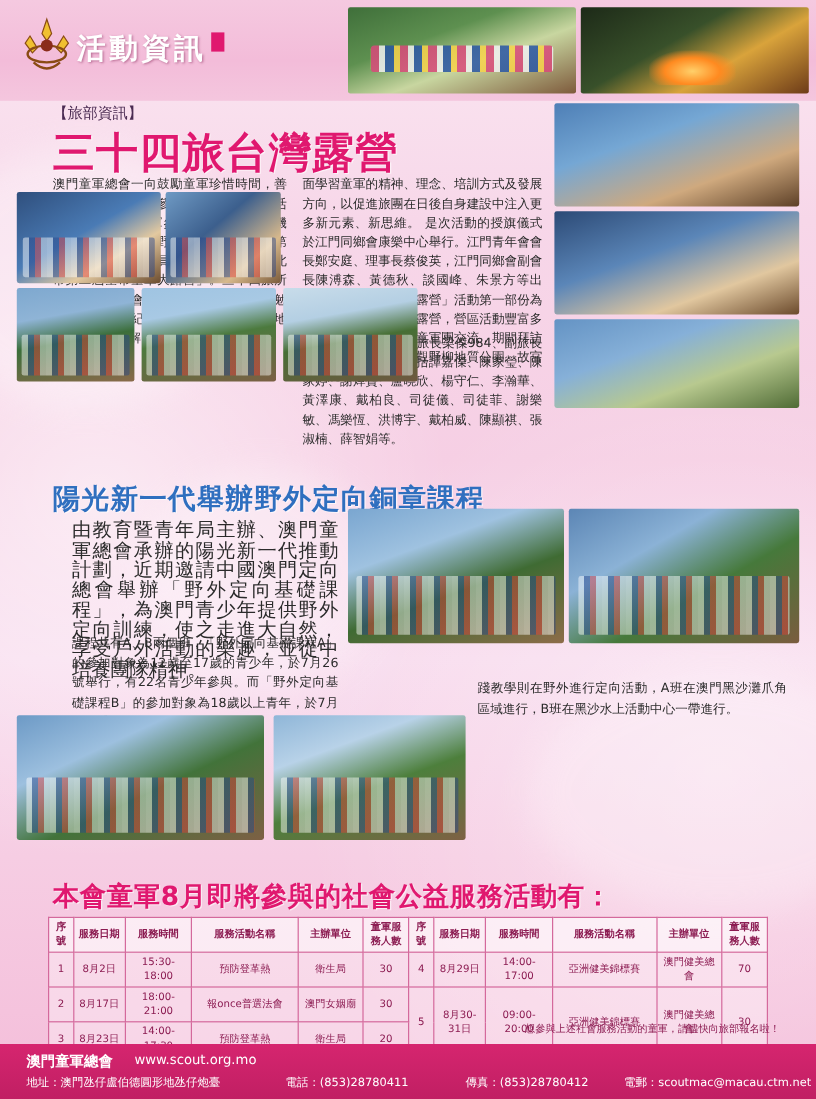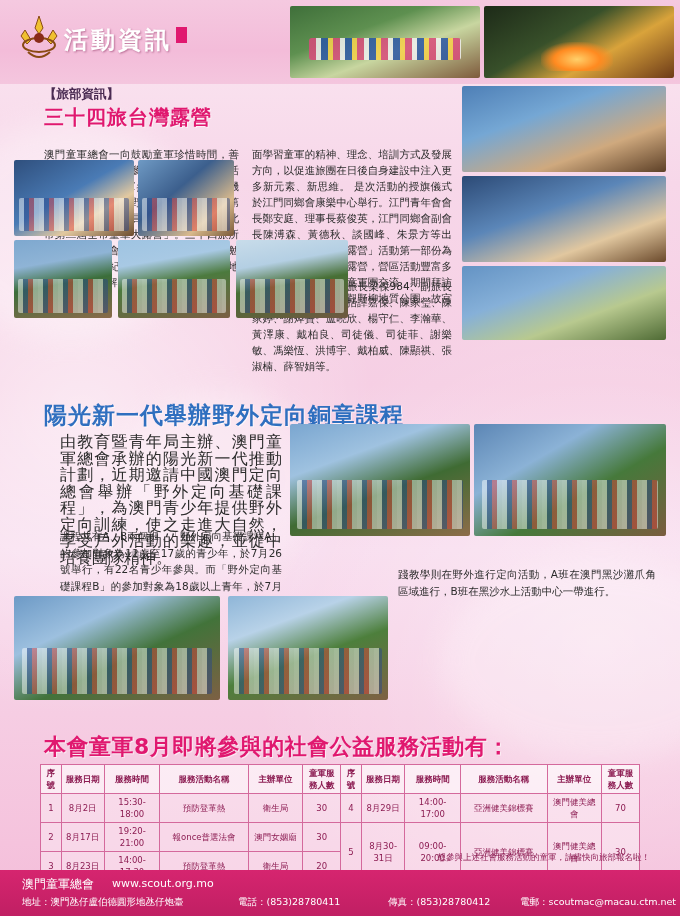--- a/index.html
+++ b/index.html
@@ -58,25 +58,25 @@
     opacity:.85; border-radius:3px;
   }
   .ph-b:after{
     content:""; position:absolute; left:30%; top:50%; width:38%; height:40%;
     background:radial-gradient(ellipse at 50% 60%, #ffd06a 0%, #ff8a20 45%, rgba(120,40,0,0) 75%);
   }
 
   
   .a1-label {
     position:absolute; left:44px; top:86px;
-    font-size:12.5px; color:#4a2b52; font-weight:bold;text-align:center;
+    font-size:12.5px; color:#4a2b52; font-weight:normal;text-align:center;
   }
   .a1-title {
     position:absolute; left:44px; top:104px;
-    font-size:20px; font-weight:bold; color:#e0186f;
+    font-size:35px; font-weight:bold; color:#e0186f;
     letter-spacing:1px;
     text-shadow: 1px 1px 0 rgba(255,255,255,.6);
   }
   .a1-col-l {
     position:absolute; left:44px; top:146px; width:195px;
     font-size:10.5px; line-height:16px; color:#2b2b2b; text-align:justify;
   }
   .a1-col-r {
     position:absolute; left:252px; top:146px; width:200px;
     font-size:10.5px; line-height:16px; color:#2b2b2b; text-align:justify;
@@ -162,21 +162,21 @@
     position:absolute; left:420px; top:852px; width:230px;
     font-size:8.5px; color:#8c1c52; text-align:right;
   }
 
   
   .footer {
     position:absolute; left:0; bottom:0; width:680px; height:46px;
     background: linear-gradient(180deg,#d6256f 0%, #c01f63 100%);
     color:#fff;
   }
-  .f-org { position:absolute; left:22px; top:6px; font-size:12px; font-weight:normal; }
+  .f-org { position:absolute; left:22px; top:6px; font-size:12px; font-weight:bold; }
   .f-url { position:absolute; left:112px; top:7px; font-size:11px; }
   .f-addr { position:absolute; left:22px; top:26px; font-size:9.5px; }
   .f-tel { position:absolute; left:238px; top:26px; font-size:9.5px; }
   .f-fax { position:absolute; left:388px; top:26px; font-size:9.5px; }
   .f-mail { position:absolute; left:520px; top:26px; font-size:9.5px; }
 </style>
 </head>
 <body>
 
 <div class="page">
@@ -264,21 +264,21 @@
           <td>4</td>
           <td>8月29日</td>
           <td>14:00-17:00</td>
           <td>亞洲健美錦標賽</td>
           <td>澳門健美總會</td>
           <td>70</td>
         </tr>
         <tr>
           <td>2</td>
           <td>8月17日</td>
-          <td>19:20-21:00</td>
+          <td>18:00-21:00</td>
           <td>報once普選法會</td>
           <td>澳門女姻廟</td>
           <td>30</td>
           <td rowspan="2">5</td>
           <td rowspan="2">8月30-31日</td>
           <td rowspan="2">09:00-20:00</td>
           <td rowspan="2">亞洲健美錦標賽</td>
           <td rowspan="2">澳門健美總會</td>
           <td rowspan="2">30</td>
         </tr>

